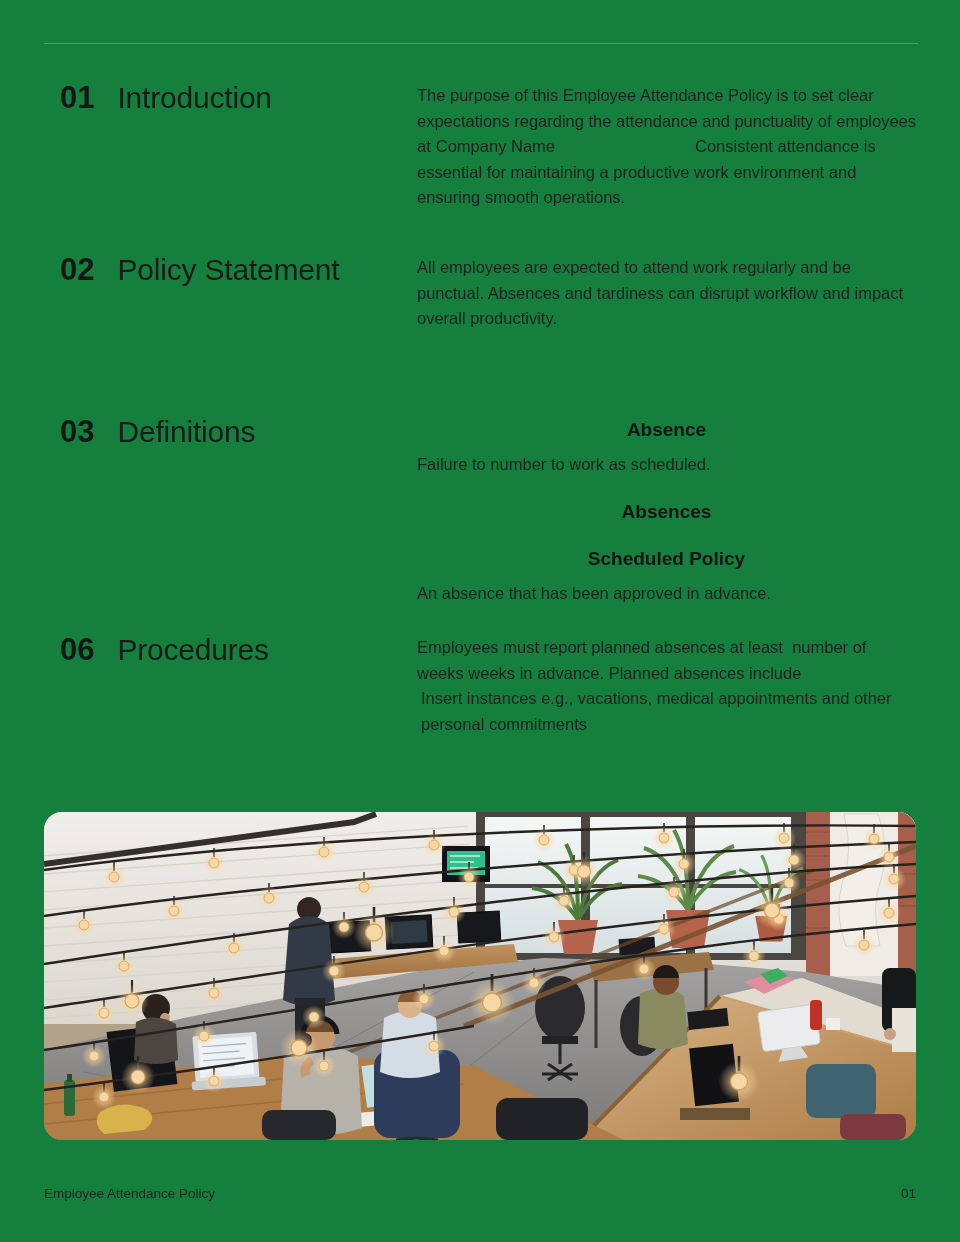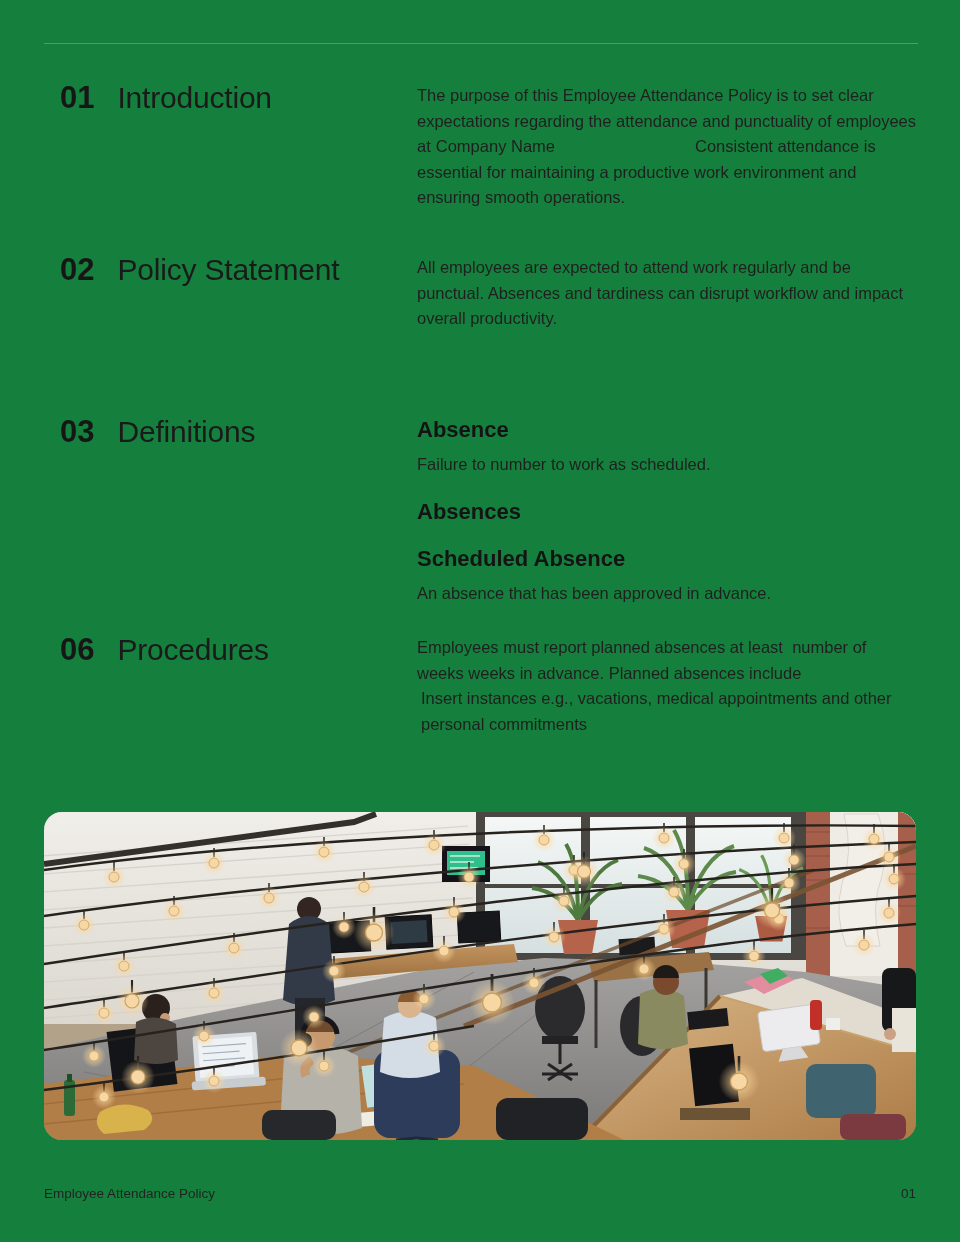--- a/index.html
+++ b/index.html
@@ -5,21 +5,21 @@
   html,body{margin:0;padding:0;background:#ffffff;}
   .page{position:relative;width:960px;height:1242px;background:#15803d;
         font-family:Liberation Sans, sans-serif;color:#1c1c1c;overflow:hidden;}
   .top-rule{position:absolute;left:44px;top:43px;width:874px;height:1px;background:#7f7f7f;}
   .section{position:absolute;left:44px;width:872px;display:flex;align-items:flex-start;}
   .section-left{width:373px;display:flex;align-items:baseline;flex:none;}
   .sec-number{margin-left:16px;font-size:31px;line-height:36px;font-weight:700;color:#161616;}
   .sec-title{margin-left:23px;font-size:30px;line-height:36px;font-weight:400;letter-spacing:-0.2px;color:#1a1a1a;}
   .section-right{width:499px;flex:none;font-size:16.5px;line-height:25.5px;color:#1f1f1f;padding-top:3px;}
   .section-right p{margin:0;}
-  .subhead{font-size:22px;line-height:26px;font-weight:700;color:#141414;margin:0 0 9px 0;}
+  .subhead{font-size:19px;line-height:26px;font-weight:700;color:#141414;margin:0 0 9px 0;text-align:center;}
   .definition{margin:0 0 21px 0;}
   .definition:last-child{margin-bottom:0;}
   .gap-spacer{display:inline-block;width:140px;height:1px;}
   .ph{margin-left:5px;}
   .indented{display:block;padding-left:4px;}
   .photo{position:absolute;left:44px;top:812px;width:872px;height:328px;border-radius:18px;
          overflow:hidden;background:#aéa;background:#b3a28a;}
   .photo svg{display:block;width:100%;height:100%;}
   .footer-left{position:absolute;left:44px;top:1185px;font-size:13.5px;line-height:17px;color:#222;}
   .footer-right{position:absolute;right:44px;top:1185px;font-size:13.5px;line-height:17px;color:#222;}
@@ -58,21 +58,21 @@
     </div>
     <div class="section-right">
       <div class="definition">
         <div class="subhead">Absence</div>
         <p>Failure to number to work as scheduled.</p>
       </div>
       <div class="definition">
         <div class="subhead">Absences</div>
       </div>
       <div class="definition">
-        <div class="subhead">Scheduled Absence</div>
+        <div class="subhead">Scheduled Policy</div>
         <p>An absence that has been approved in advance.</p>
       </div>
     </div>
   </div>
 
   <div class="section" style="top:632px;">
     <div class="section-left">
       <div class="sec-number">06</div>
       <div class="sec-title">Procedures</div>
     </div>

